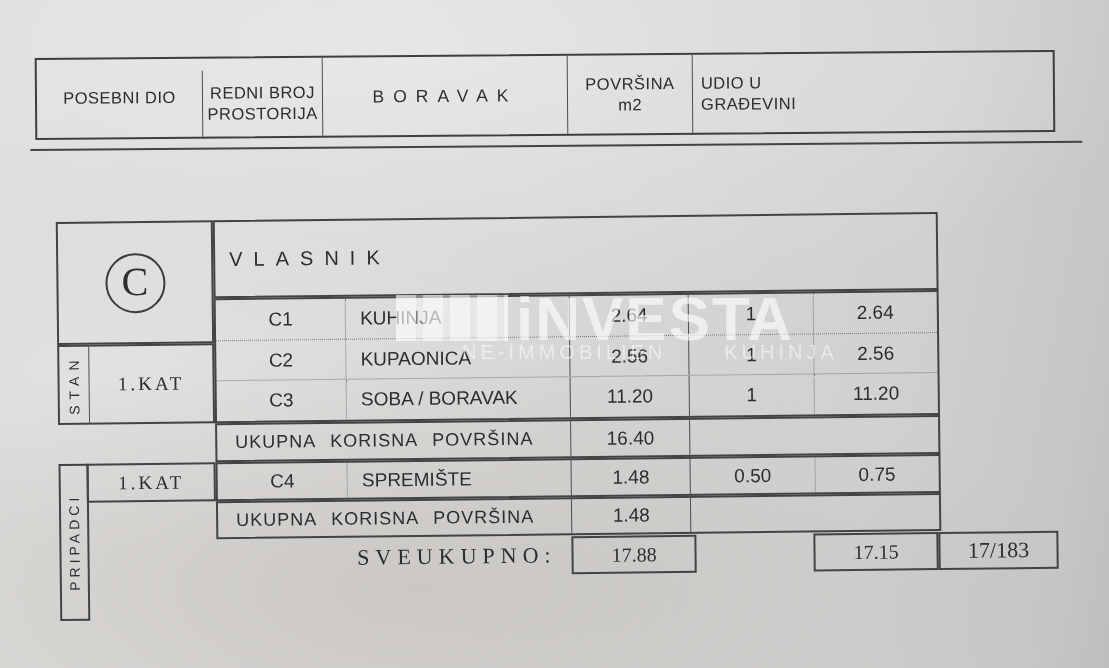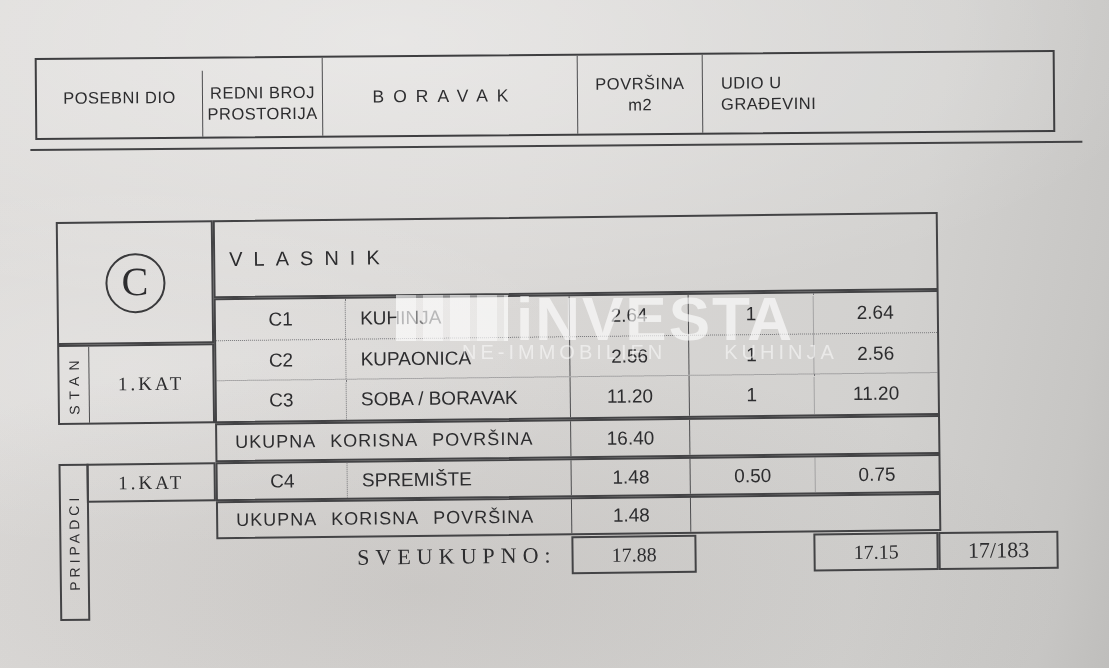--- a/index.html
+++ b/index.html
@@ -21,21 +21,21 @@
   .hdr-wrap{position:absolute;left:0;top:0;width:1109px;height:668px;transform:rotate(-0.45deg);transform-origin:40px 100px;}
   .hdr{
     position:absolute;left:35px;top:58px;width:1020px;height:82px;
     border:2px solid #3e3e40;display:flex;box-sizing:border-box;
     background:rgba(255,255,255,0.05);
   }
   .hcell{display:flex;flex-direction:column;align-items:center;justify-content:center;
     font-size:16.5px;line-height:1.3;letter-spacing:0.5px;box-sizing:border-box;}
   .hcell + .hcell{border-left:1.5px solid #4d4d4f;}
   .hc1{width:165px;}.hc2{width:120px;margin-top:12px;}.hc3{width:245px;letter-spacing:9px;font-size:17.5px;}
-  .hc4{width:125px;margin-left:10px;}.hc5{width:118px;}.hc6{width:125px;}.hc7{width:122px;align-items:flex-start;padding-left:18px;}
+  .hc4{width:125px;}.hc5{width:118px;}.hc6{width:125px;}.hc7{width:122px;align-items:flex-start;padding-left:8px;}
   .hdr-rule{position:absolute;left:30px;top:149px;width:1052px;border-top:2px solid #434345;}
   
   .tbl{position:absolute;left:0;top:0;width:1109px;height:668px;transform:rotate(-0.65deg);transform-origin:60px 420px;}
   .box{position:absolute;border:2px solid #434345;box-sizing:border-box;}
   .flexrow{display:flex;}
   .cell{display:flex;align-items:center;justify-content:center;font-size:19px;box-sizing:border-box;}
   .cell.left{justify-content:flex-start;padding-left:14px;}
   .bl-solid{border-left:1.5px solid #4d4d4f;}
   .bl-dot{border-left:1px dotted #77777a;}
   .bt-dot{border-top:1px dotted #77777a;}

